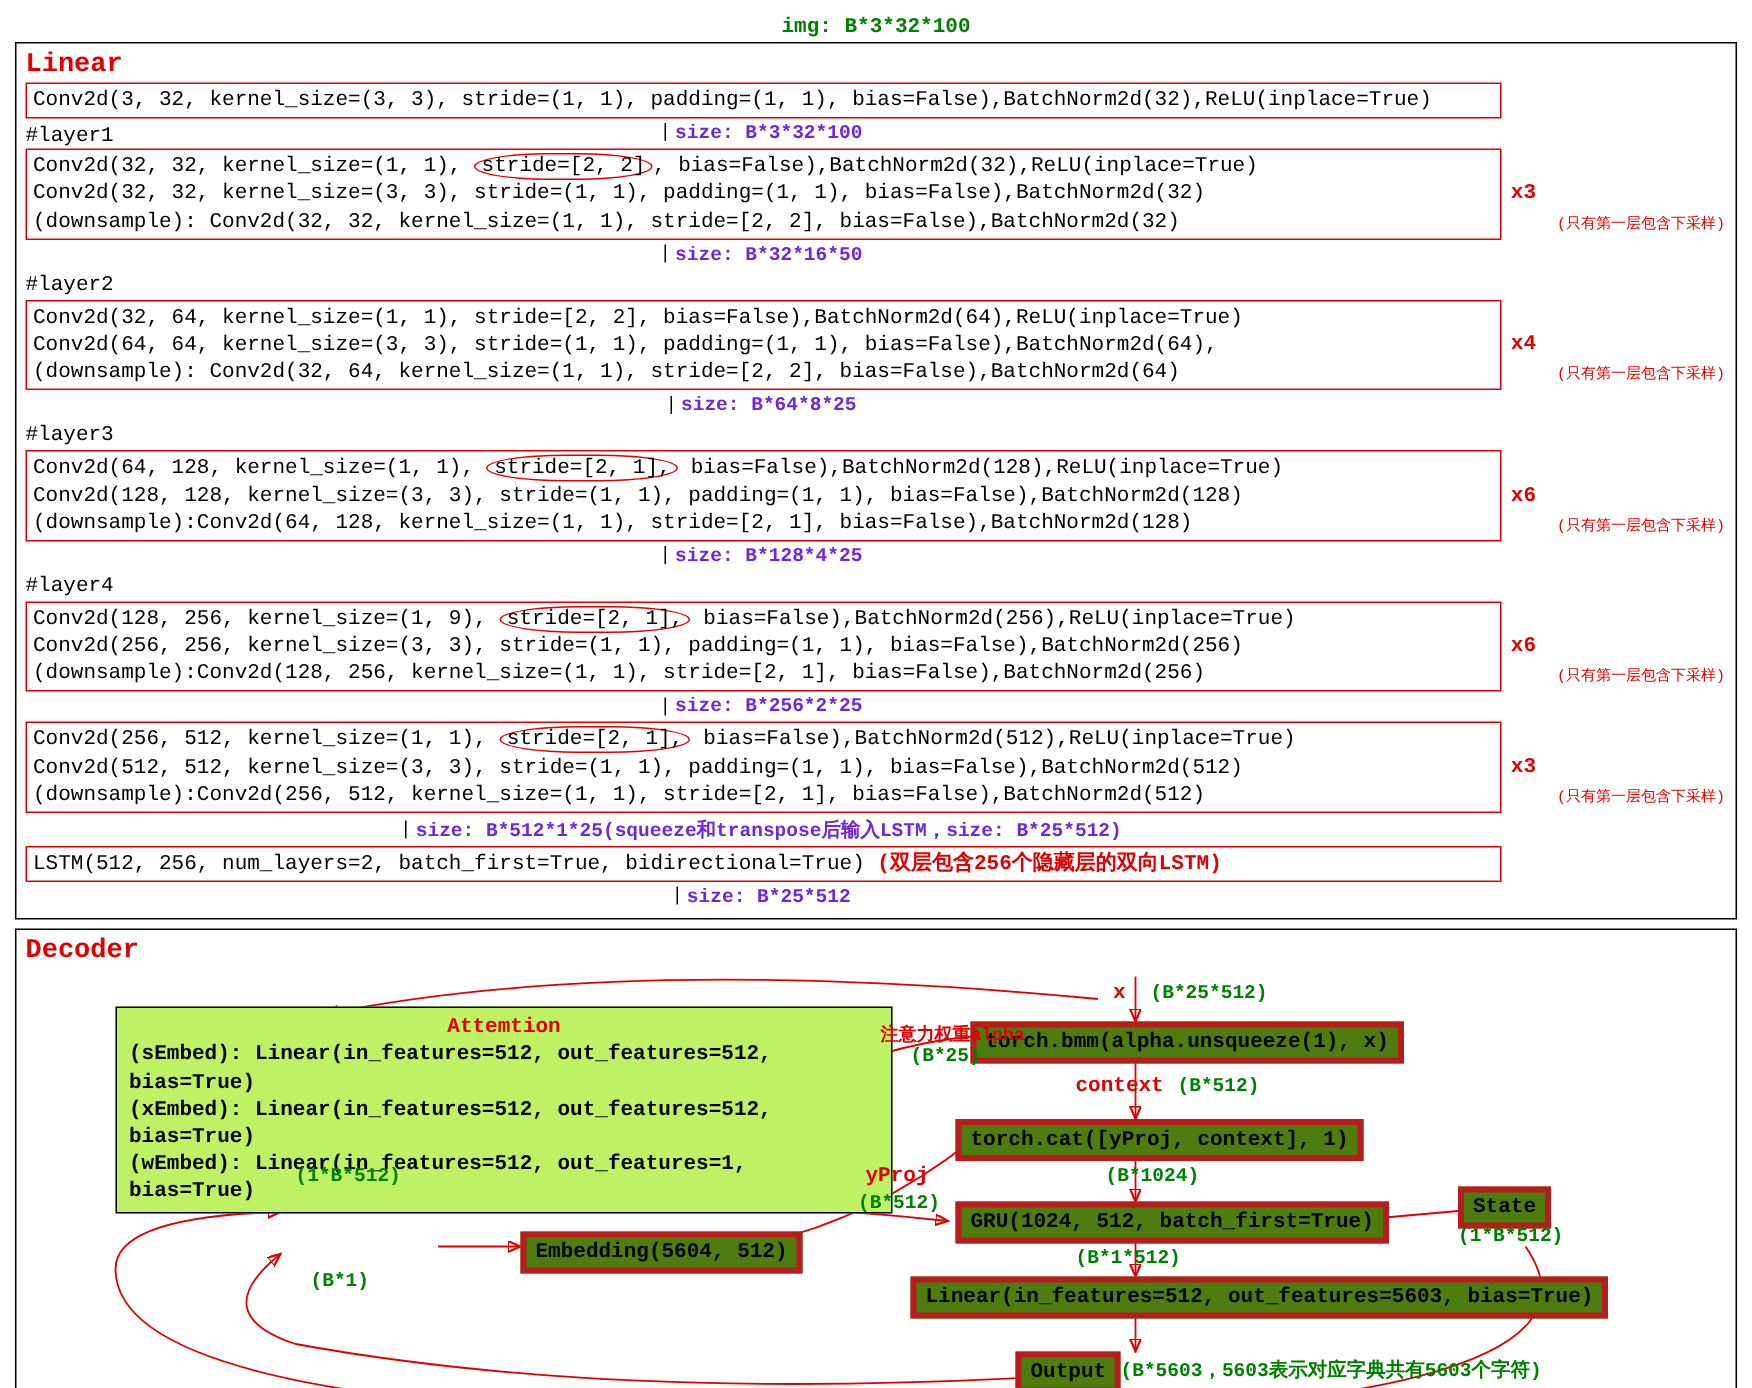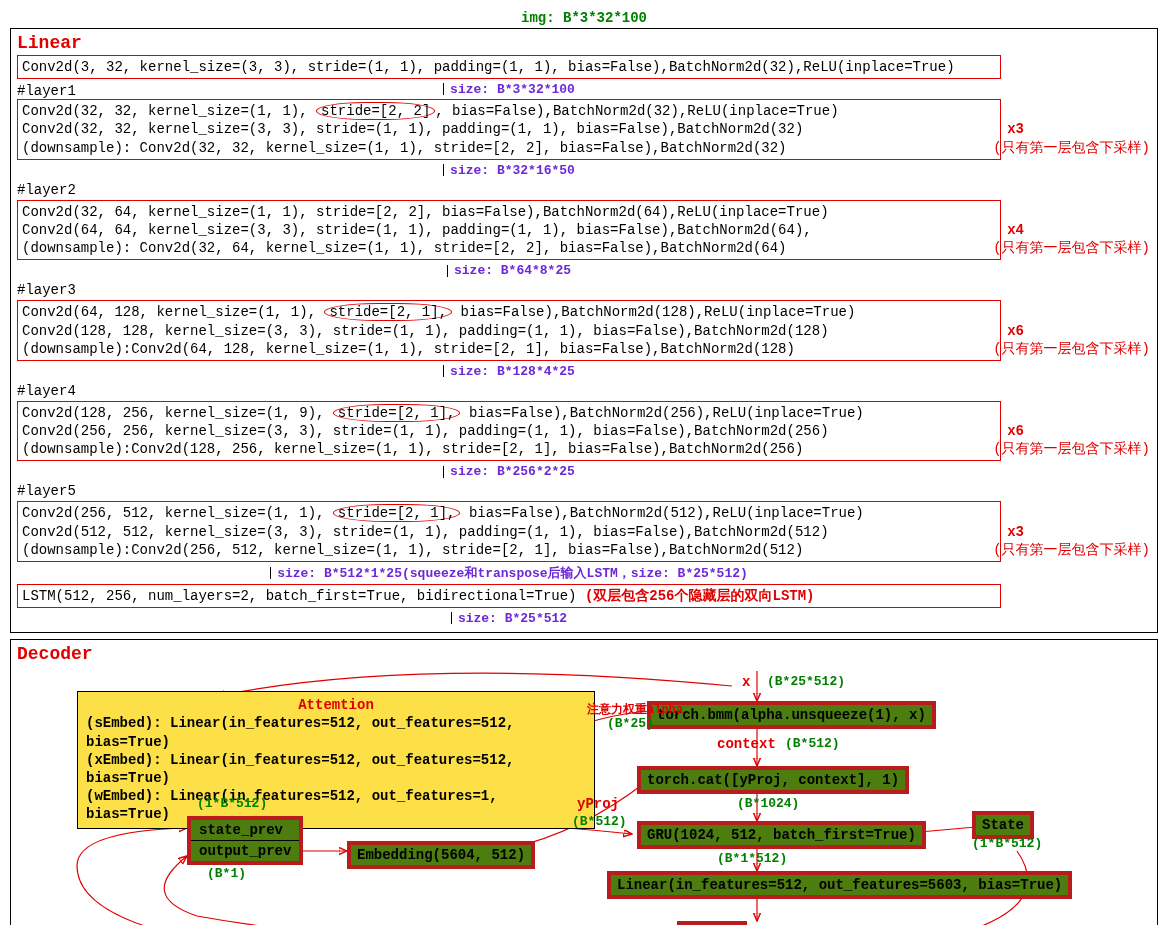--- a/index.html
+++ b/index.html
@@ -41,21 +41,21 @@
     top: 50%;
     transform: translateY(-50%);
     color: #e00000;
     font-weight: bold;
   }
   .red-box .note {
     position: absolute;
     right: -150px;
     bottom: 2px;
     color: #e00000;
-    font-size: 14px;
+    font-size: 10px;
     white-space: nowrap;
     margin-top: 44px;
   }
   .layer-label {
     margin-top: 4px;
   }
   .size-row {
     text-align: center;
     margin: 2px 0;
     position: relative;
@@ -108,21 +108,21 @@
   .rtext {
     position: absolute;
     color: #e00000;
     font-weight: bold;
     white-space: nowrap;
   }
   .attn-box {
     position: absolute;
     border: 1px solid #000;
     padding: 4px 8px;
-    background: #fde047;
+    background: #bef264;
     line-height: 1.3;
     font-weight: bold;
   }
   .attn-title {
     text-align: center;
     color: #e00000;
     font-weight: bold;
   }
   svg.arrows {
     position: absolute;
@@ -183,21 +183,20 @@
     <div class="layer-label">#layer4</div>
     <div class="red-box">
       <div><span>Conv2d(128, 256, kernel_size=(1, 9), </span><span class="circle">stride=[2, 1],</span><span> bias=False),BatchNorm2d(256),ReLU(inplace=True)</span></div>
       <div>Conv2d(256, 256, kernel_size=(3, 3), stride=(1, 1), padding=(1, 1), bias=False),BatchNorm2d(256)</div>
       <div>(downsample):Conv2d(128, 256, kernel_size=(1, 1), stride=[2, 1], bias=False),BatchNorm2d(256)</div>
       <span class="mult">x6</span>
       <span class="note">(只有第一层包含下采样)</span>
     </div>
     <div class="size-row"><span class="bar"></span><span class="size-text">size: B*256*2*25</span></div>
 
-    <div class="layer-label">#layer5</div>
     <div class="red-box">
       <div><span>Conv2d(256, 512, kernel_size=(1, 1), </span><span class="circle">stride=[2, 1],</span><span> bias=False),BatchNorm2d(512),ReLU(inplace=True)</span></div>
       <div>Conv2d(512, 512, kernel_size=(3, 3), stride=(1, 1), padding=(1, 1), bias=False),BatchNorm2d(512)</div>
       <div>(downsample):Conv2d(256, 512, kernel_size=(1, 1), stride=[2, 1], bias=False),BatchNorm2d(512)</div>
       <span class="mult">x3</span>
       <span class="note">(只有第一层包含下采样)</span>
     </div>
     <div class="size-row"><span class="bar"></span><span class="size-text">size: B*512*1*25(squeeze和transpose后输入LSTM，size: B*25*512)</span></div>
 
     <div class="red-box">
@@ -272,24 +271,20 @@
 
     <div class="attn-box" style="left:60px; top:25px; width:500px;">
       <div class="attn-title">Attemtion</div>
       <div>(sEmbed): Linear(in_features=512, out_features=512, bias=True)</div>
       <div>(xEmbed): Linear(in_features=512, out_features=512, bias=True)</div>
       <div>(wEmbed): Linear(in_features=512, out_features=1,   bias=True)</div>
     </div>
     <span class="rtext" style="left:570px; top:35px; font-size:12px;">注意力权重alpha</span>
     <span class="gtext" style="left:590px; top:50px;">(B*25)</span>
 
-    <div class="node" style="left:170px; top:150px; padding:0;">
-      <div style="border-bottom:1px solid #000; padding:2px 8px;">state_prev</div>
-      <div style="padding:2px 8px;">output_prev</div>
-    </div>
     <span class="gtext" style="left:180px; top:130px;">(1*B*512)</span>
     <span class="gtext" style="left:190px; top:200px;">(B*1)</span>
 
     <div class="node" style="left:330px; top:175px;">Embedding(5604, 512)</div>
 
     <span class="rtext" style="left:560px; top:130px;">yProj</span>
     <span class="gtext" style="left:555px; top:148px;">(B*512)</span>
 
   </div>
 </div>

